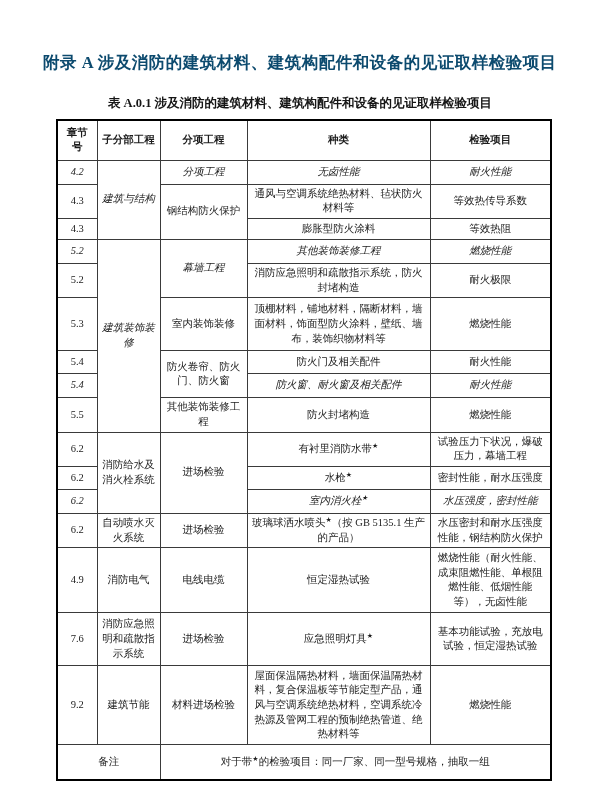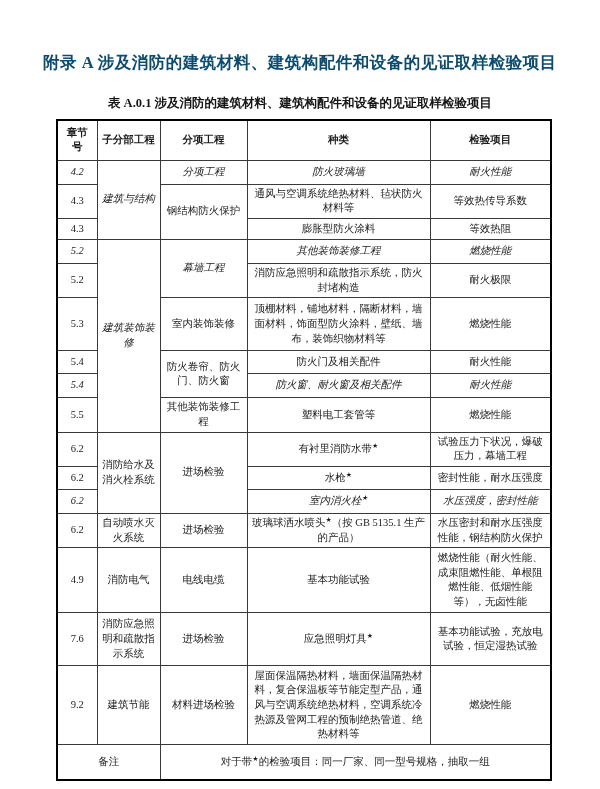--- a/index.html
+++ b/index.html
@@ -86,21 +86,21 @@
         <th>子分部工程</th>
         <th>分项工程</th>
         <th>种类</th>
         <th>检验项目</th>
       </tr>
 
       <tr class="h24">
         <td>4.2</td>
         <td rowspan="3">建筑与结构</td>
         <td>分项工程</td>
-        <td>防火玻璃墙</td>
+        <td>无卤性能</td>
         <td>耐火性能</td>
       </tr>
       <tr class="h33">
         <td>4.3</td>
         <td rowspan="2">钢结构防火保护</td>
         <td>通风与空调系统绝热材料、毡状防火材料等</td>
         <td>等效热传导系数</td>
       </tr>
       <tr class="h21">
         <td>4.3</td>
@@ -133,21 +133,21 @@
         <td>耐火性能</td>
       </tr>
       <tr class="h24">
         <td>5.4</td>
         <td>防火窗、耐火窗及相关配件</td>
         <td>耐火性能</td>
       </tr>
       <tr class="h28">
         <td>5.5</td>
         <td>其他装饰装修工程</td>
-        <td>塑料电工套管等</td>
+        <td>防火封堵构造</td>
         <td>燃烧性能</td>
       </tr>
 
       <tr class="h33">
         <td>6.2</td>
         <td rowspan="3">消防给水及消火栓系统</td>
         <td rowspan="3">进场检验</td>
         <td>有衬里消防水带<sup class="star">★</sup></td>
         <td>试验压力下状况，爆破压力，幕墙工程</td>
       </tr>
@@ -166,21 +166,21 @@
         <td>自动喷水灭火系统</td>
         <td>进场检验</td>
         <td>玻璃球洒水喷头<sup class="star">★</sup>（按 GB 5135.1 生产的产品）</td>
         <td>水压密封和耐水压强度性能，钢结构防火保护</td>
       </tr>
 
       <tr class="h65">
         <td>4.9</td>
         <td>消防电气</td>
         <td>电线电缆</td>
-        <td>基本功能试验</td>
+        <td>恒定湿热试验</td>
         <td>燃烧性能（耐火性能、成束阻燃性能、单根阻燃性能、低烟性能等），无卤性能</td>
       </tr>
       <tr class="h53">
         <td>7.6</td>
         <td>消防应急照明和疏散指示系统</td>
         <td>进场检验</td>
         <td>应急照明灯具<sup class="star">★</sup></td>
         <td>基本功能试验，充放电试验，恒定湿热试验</td>
       </tr>
       <tr class="h79">

